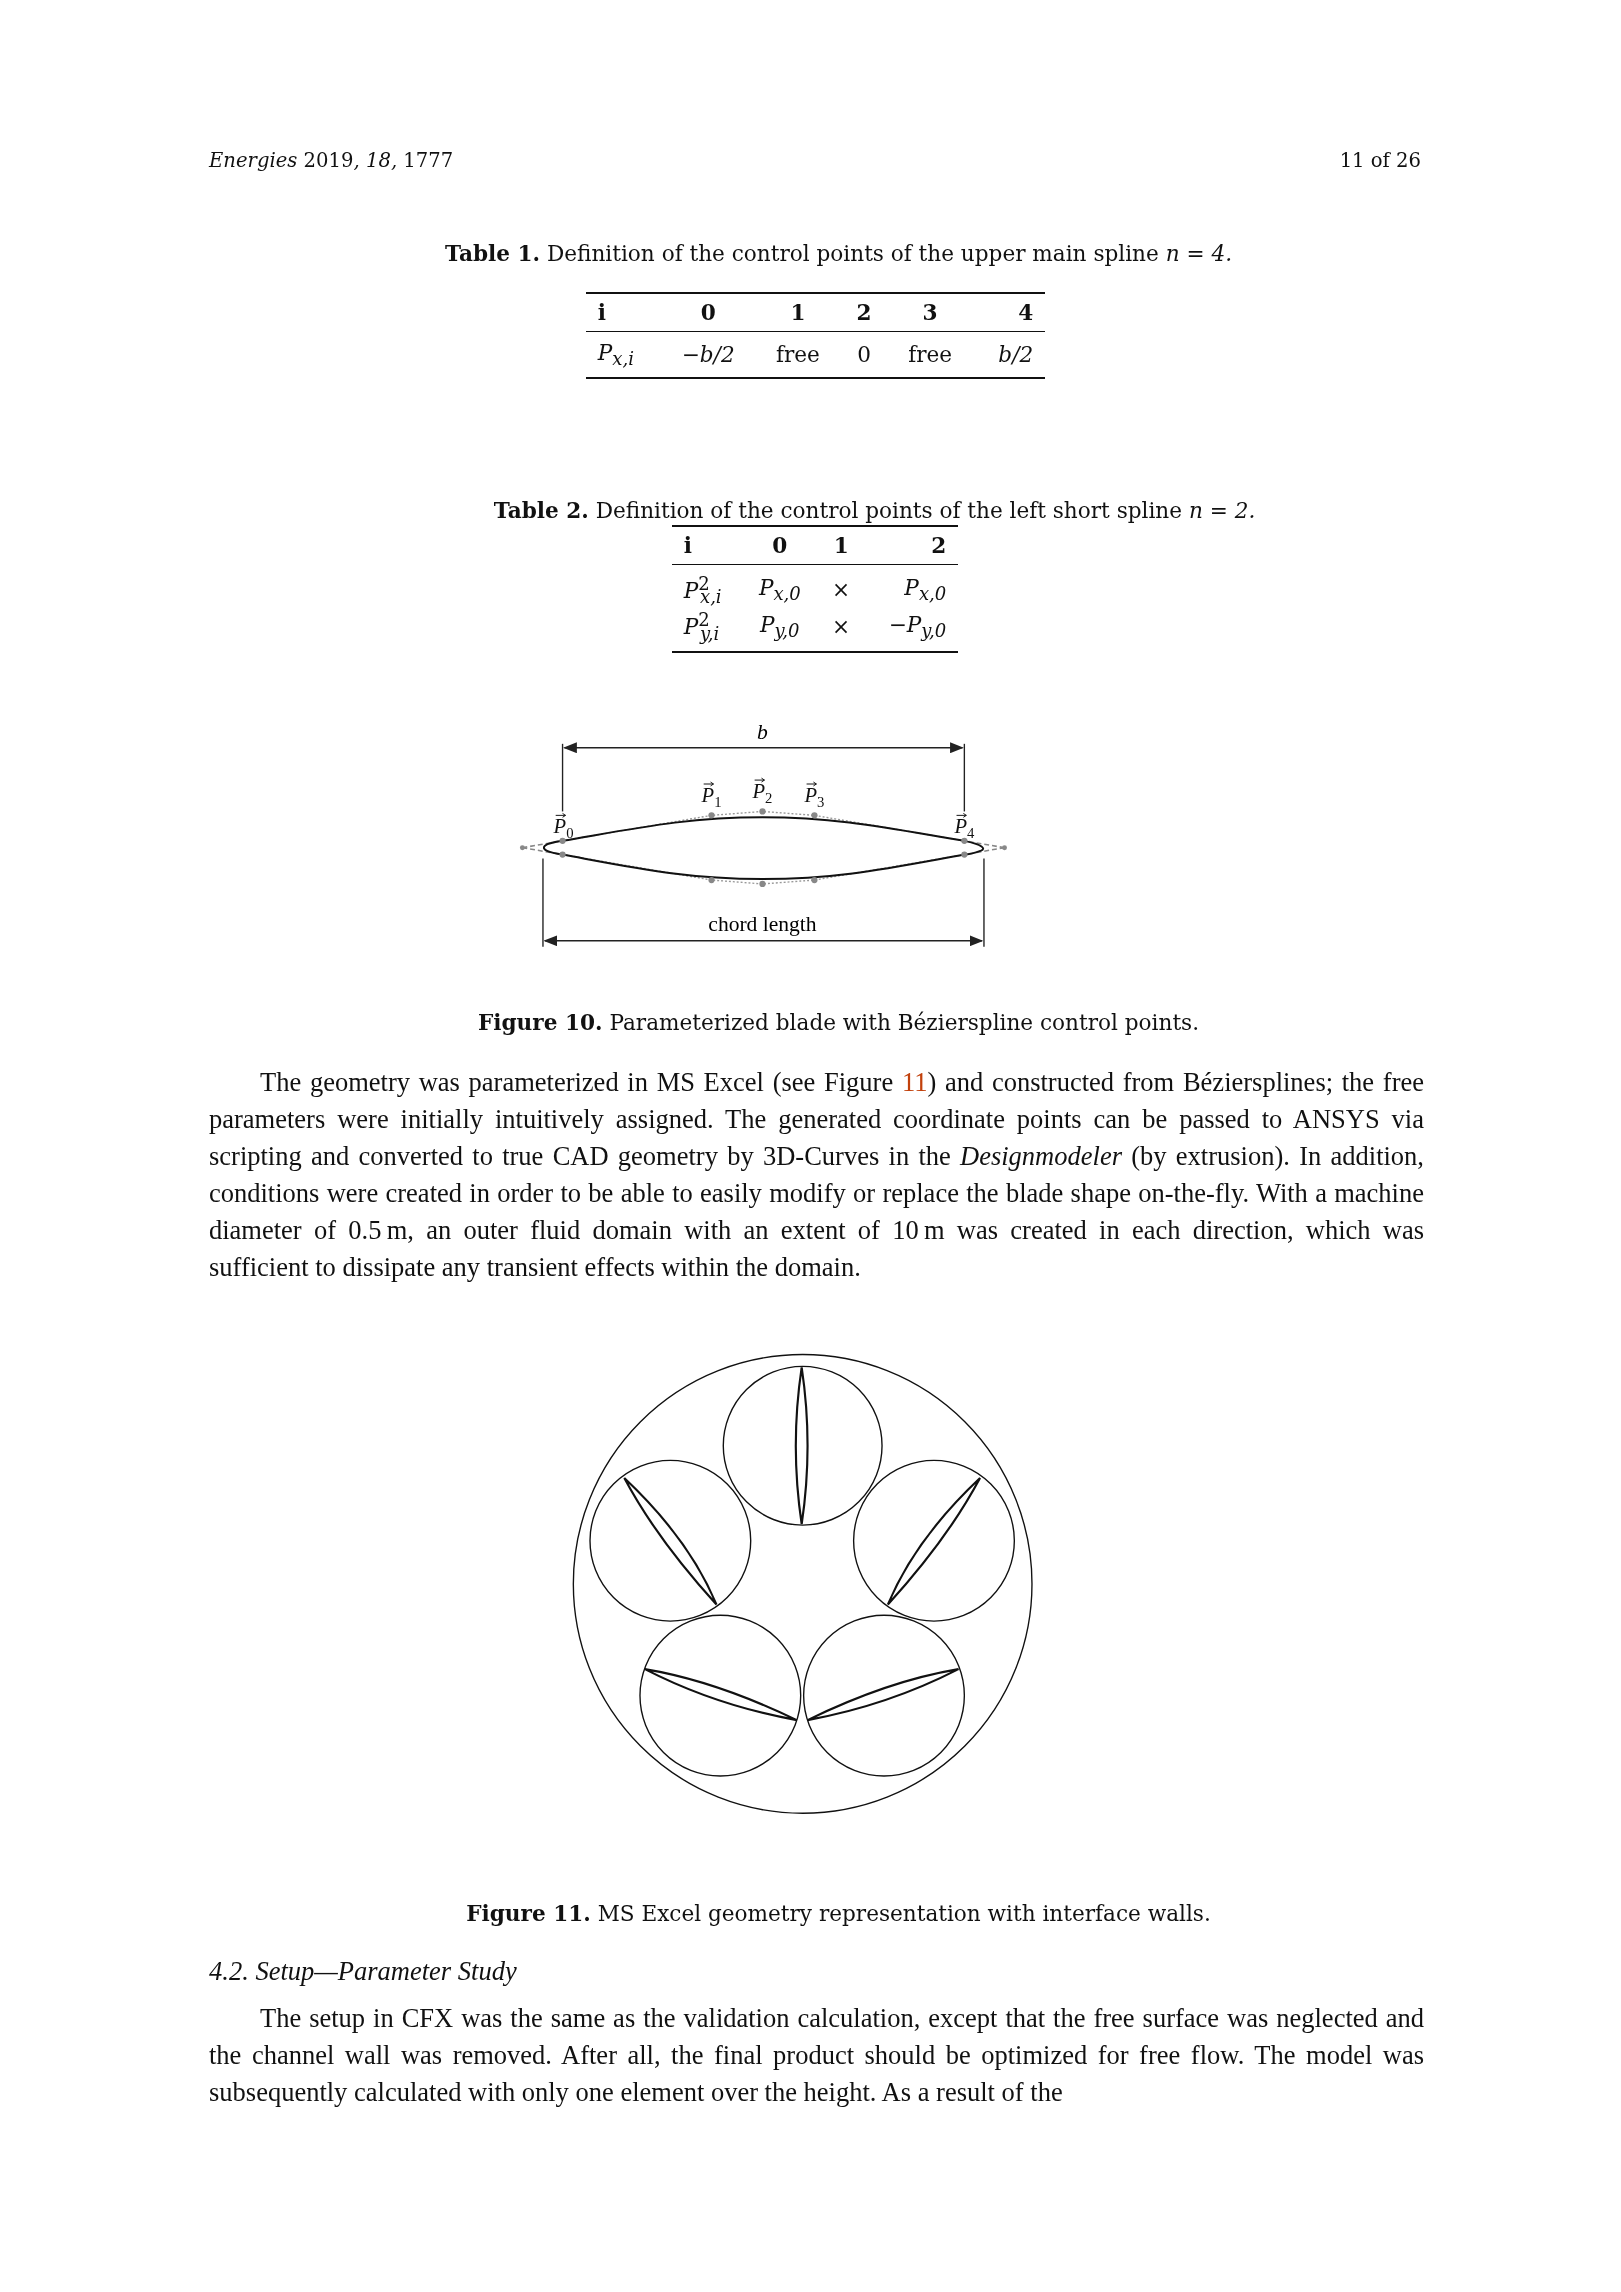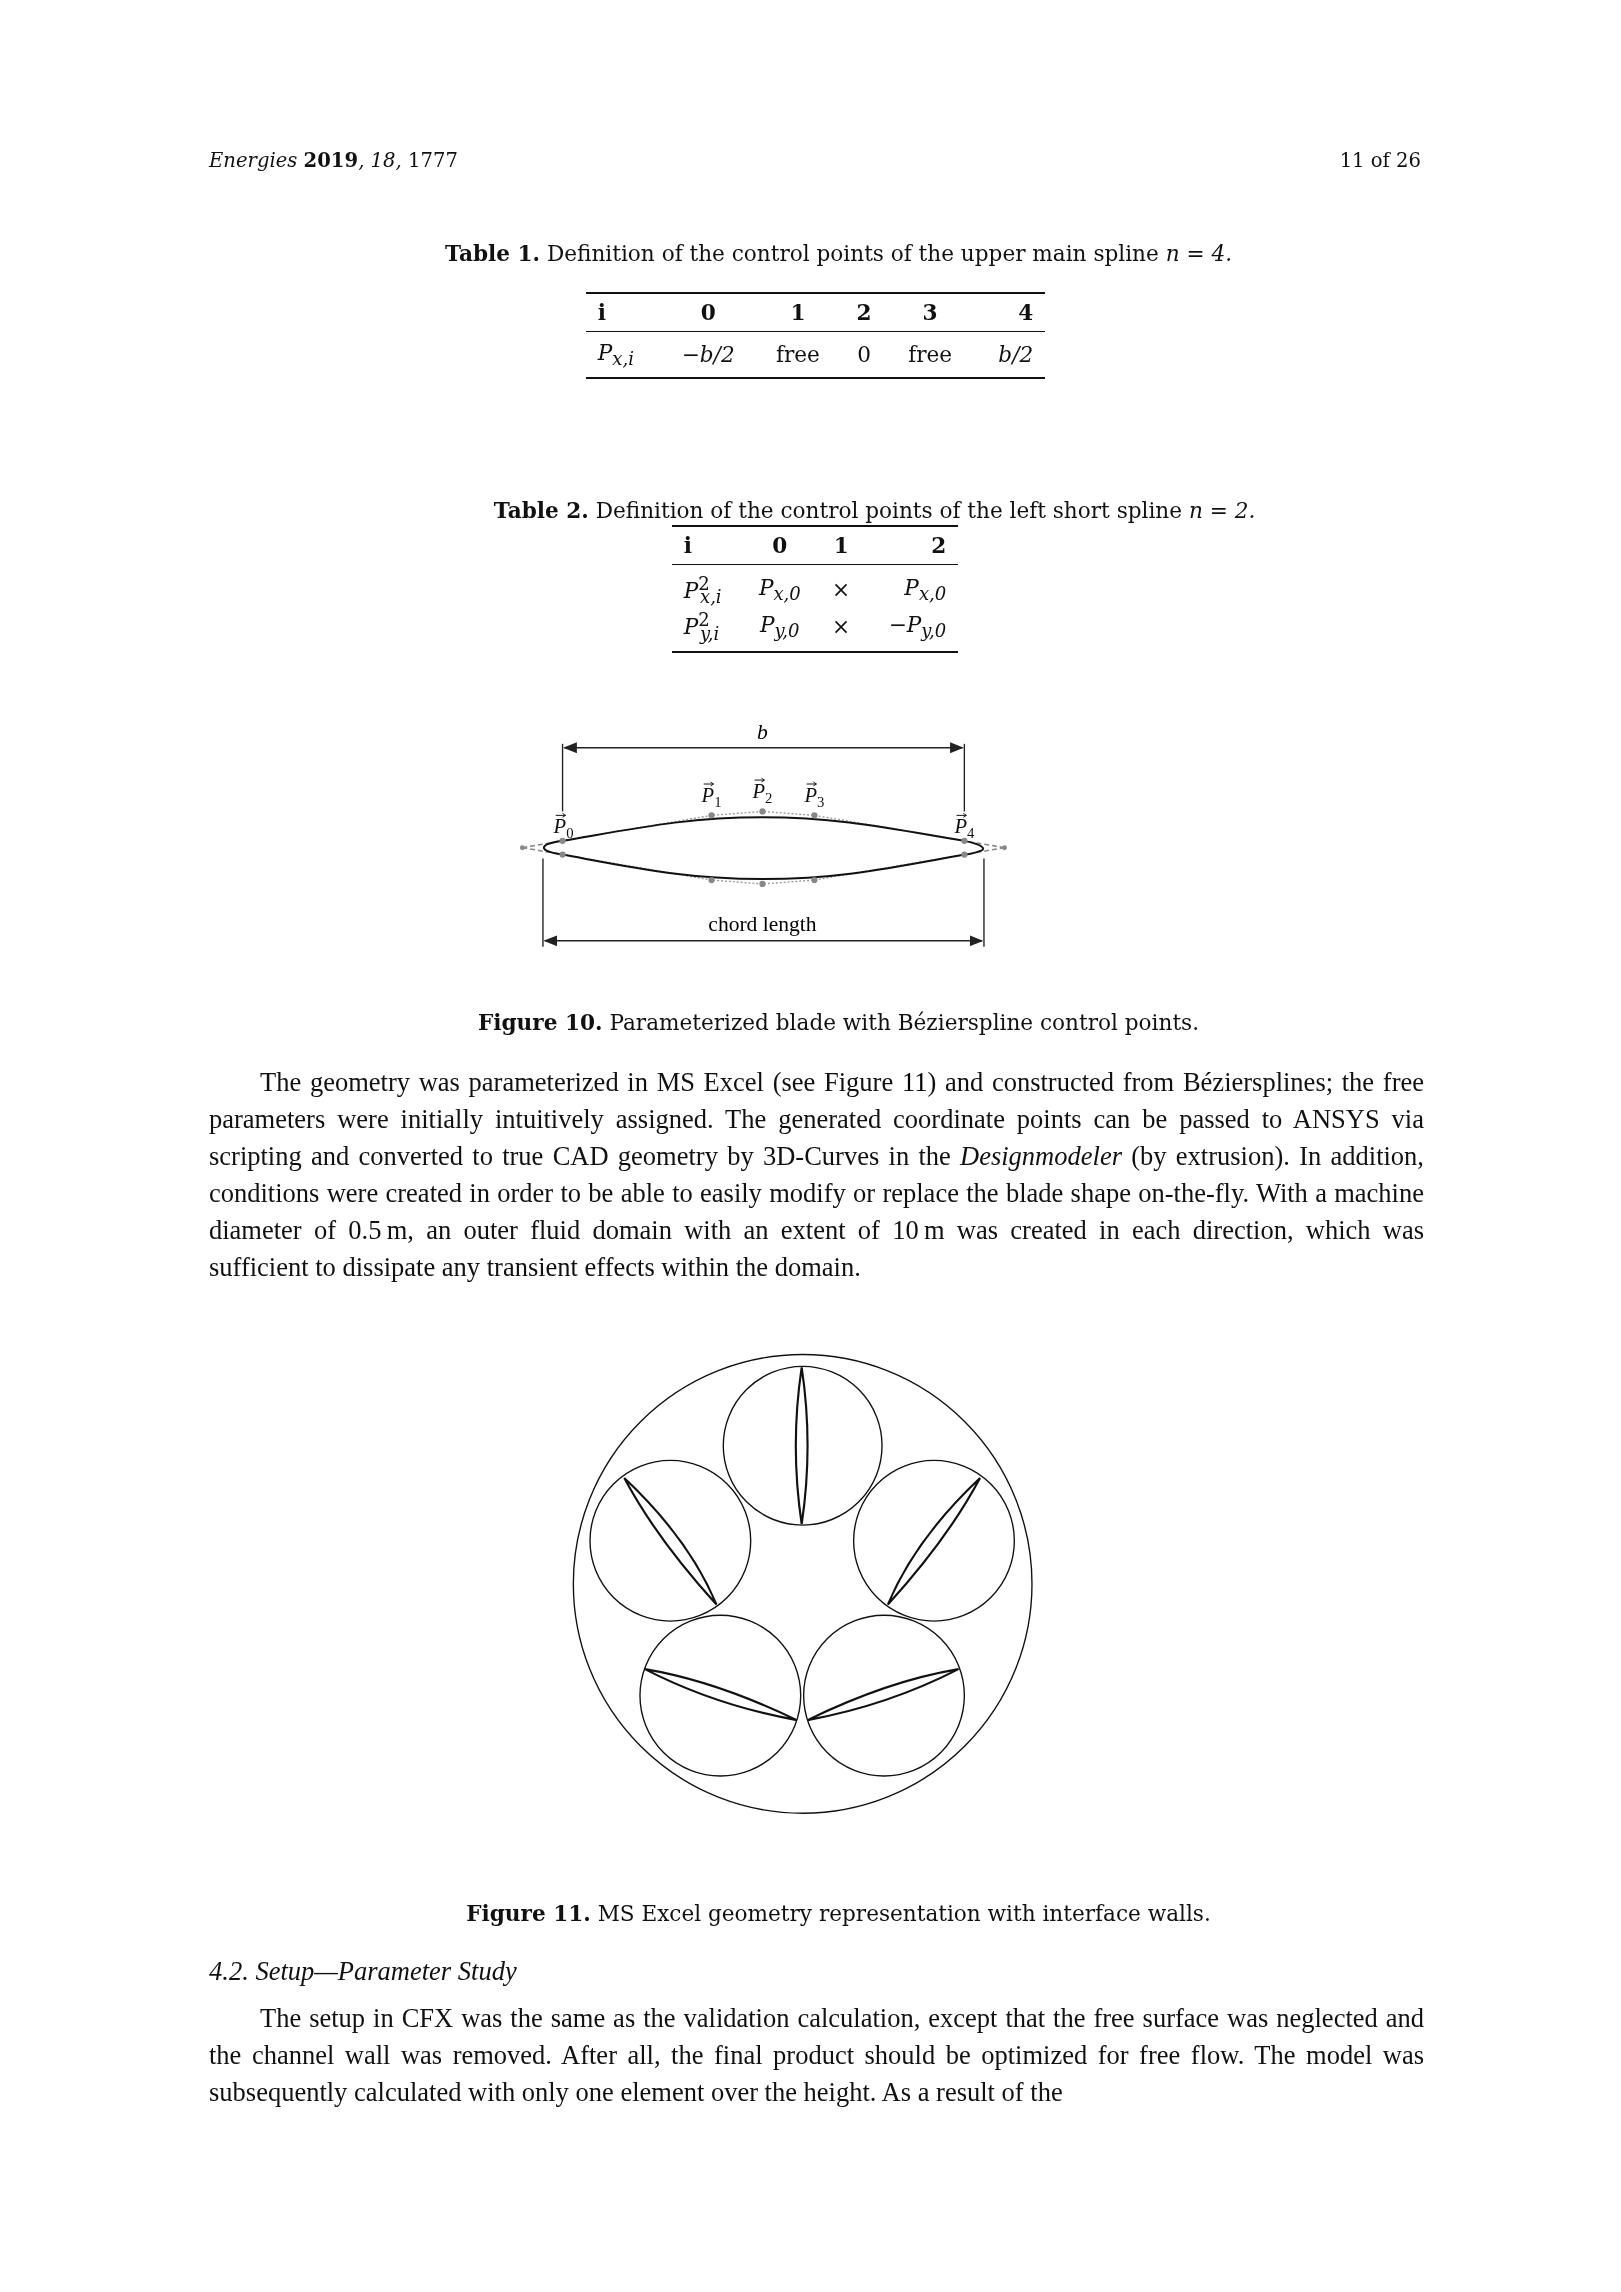--- a/index.html
+++ b/index.html
@@ -3,41 +3,41 @@
 <meta charset="utf-8">
 <style>
   html, body { margin: 0; padding: 0; background: #ffffff; }
   body {
     width: 1621px; height: 2293px; position: relative; overflow: hidden;
     font-family: "DejaVu Serif", "Liberation Serif", serif;
     color: #111;
   }
   .abs { position: absolute; }
   .header-left { left: 209px; top: 149px; font-size: 19.6px; font-style: italic; }
-  .header-left b { font-style: normal; font-weight: bold; }
+  .header-left b { font-style: normal; font-weight: normal; }
   .header-right { right: 200px; top: 149px; font-size: 19.6px; }
   .caption { font-size: 21.6px; text-align: center; width: 1621px; left: 0; padding-left: 28px; }
   .caption b { font-weight: bold; }
   .caption i { font-style: italic; }
   table.booktab { border-collapse: collapse; font-size: 21.6px; position: absolute; }
   table.booktab th { font-weight: bold; padding: 5.9px 11.8px; }
   table.booktab td { padding: 1px 11.8px; }
   table.booktab thead tr { border-top: 2.5px solid #111; border-bottom: 1.5px solid #111; }
   table.booktab tbody tr:last-child td { padding-bottom: 7.8px; }
   table.booktab tbody tr:first-child td { padding-top: 7.8px; }
   table.booktab tbody { border-bottom: 2.5px solid #111; }
   .lab { font-style: italic; text-align: left; }
   .c { text-align: center; }
   .r { text-align: right; }
   .body-text {
     left: 209px; width: 1215px; font-size: 26.5px; line-height: 37px; text-align: justify;
     font-family: "Liberation Serif", "DejaVu Serif", serif;
   }
   .body-text p { margin: 0; text-indent: 51px; }
-  .body-text .link { color: #000000; }
+  .body-text .link { color: #c2410c; }
   .section-title { left: 209px; font-size: 26.5px; font-style: italic; font-family: "Liberation Serif", serif; }
   svg text { font-family: "Liberation Serif", "DejaVu Serif", serif; }
 </style>
 </head>
 <body>
 
 <div class="abs header-left">
   <span>Energies</span>
   <b>2019</b>,
   <span>18</span>,

